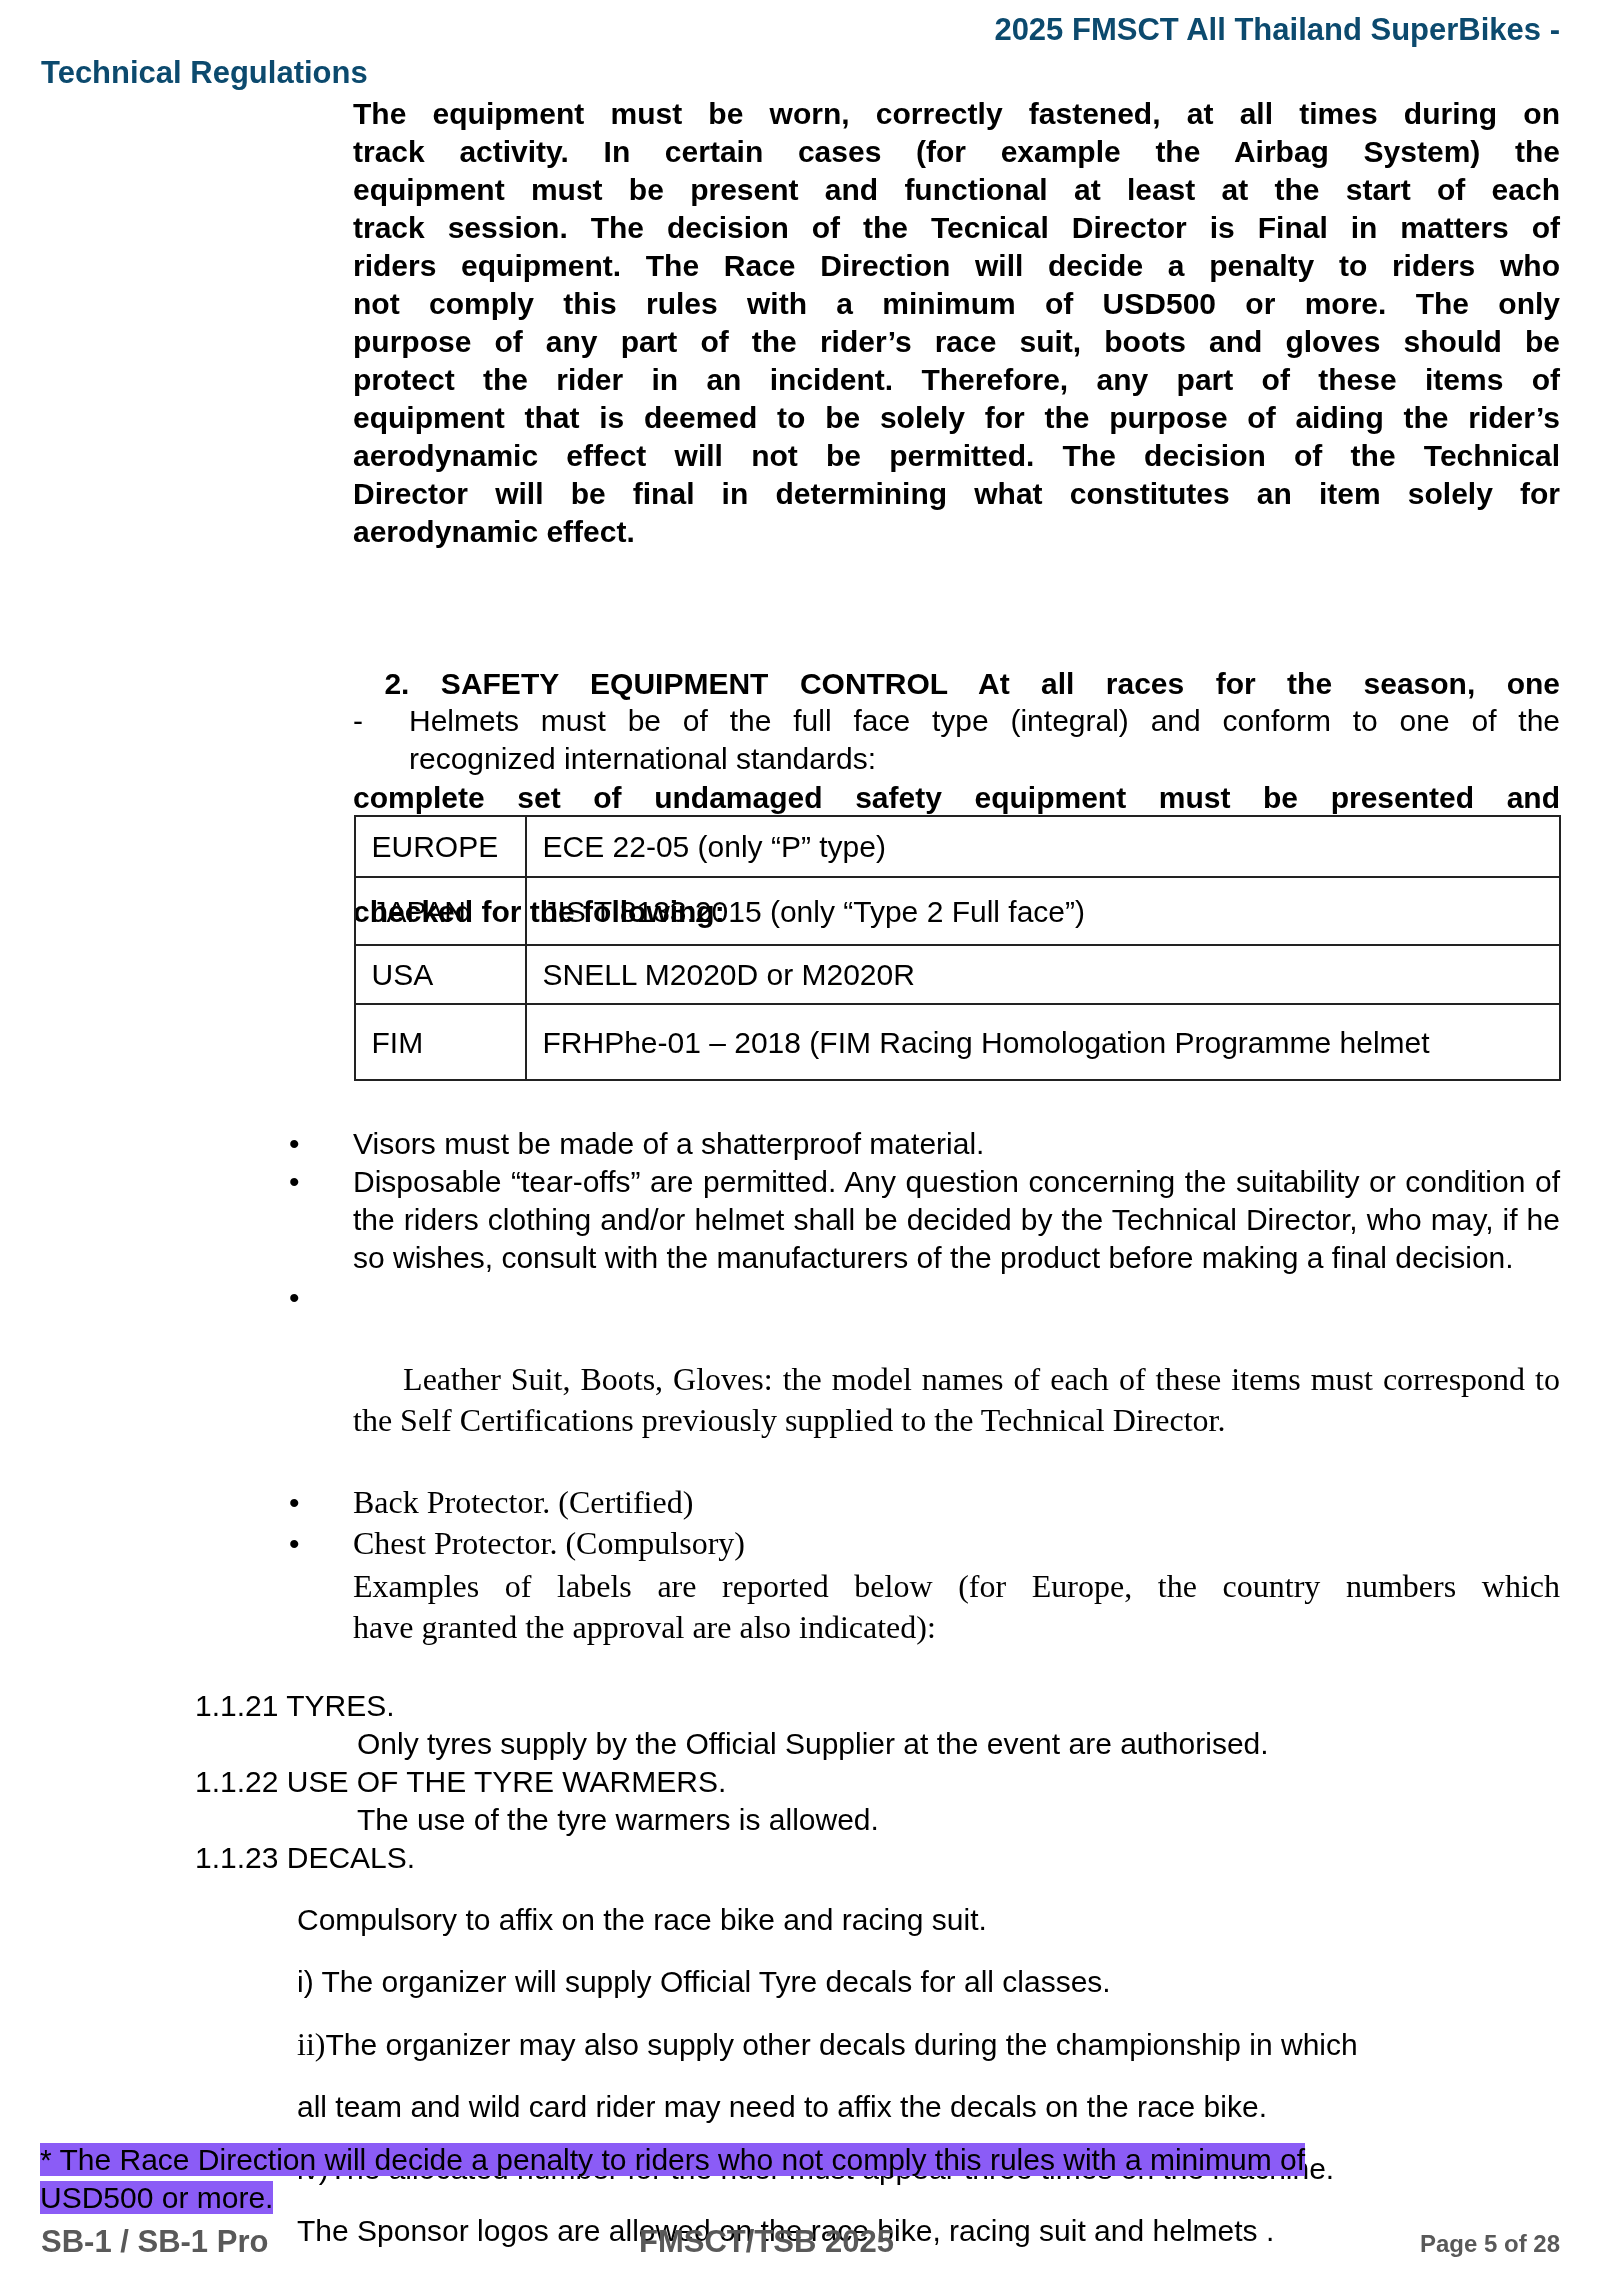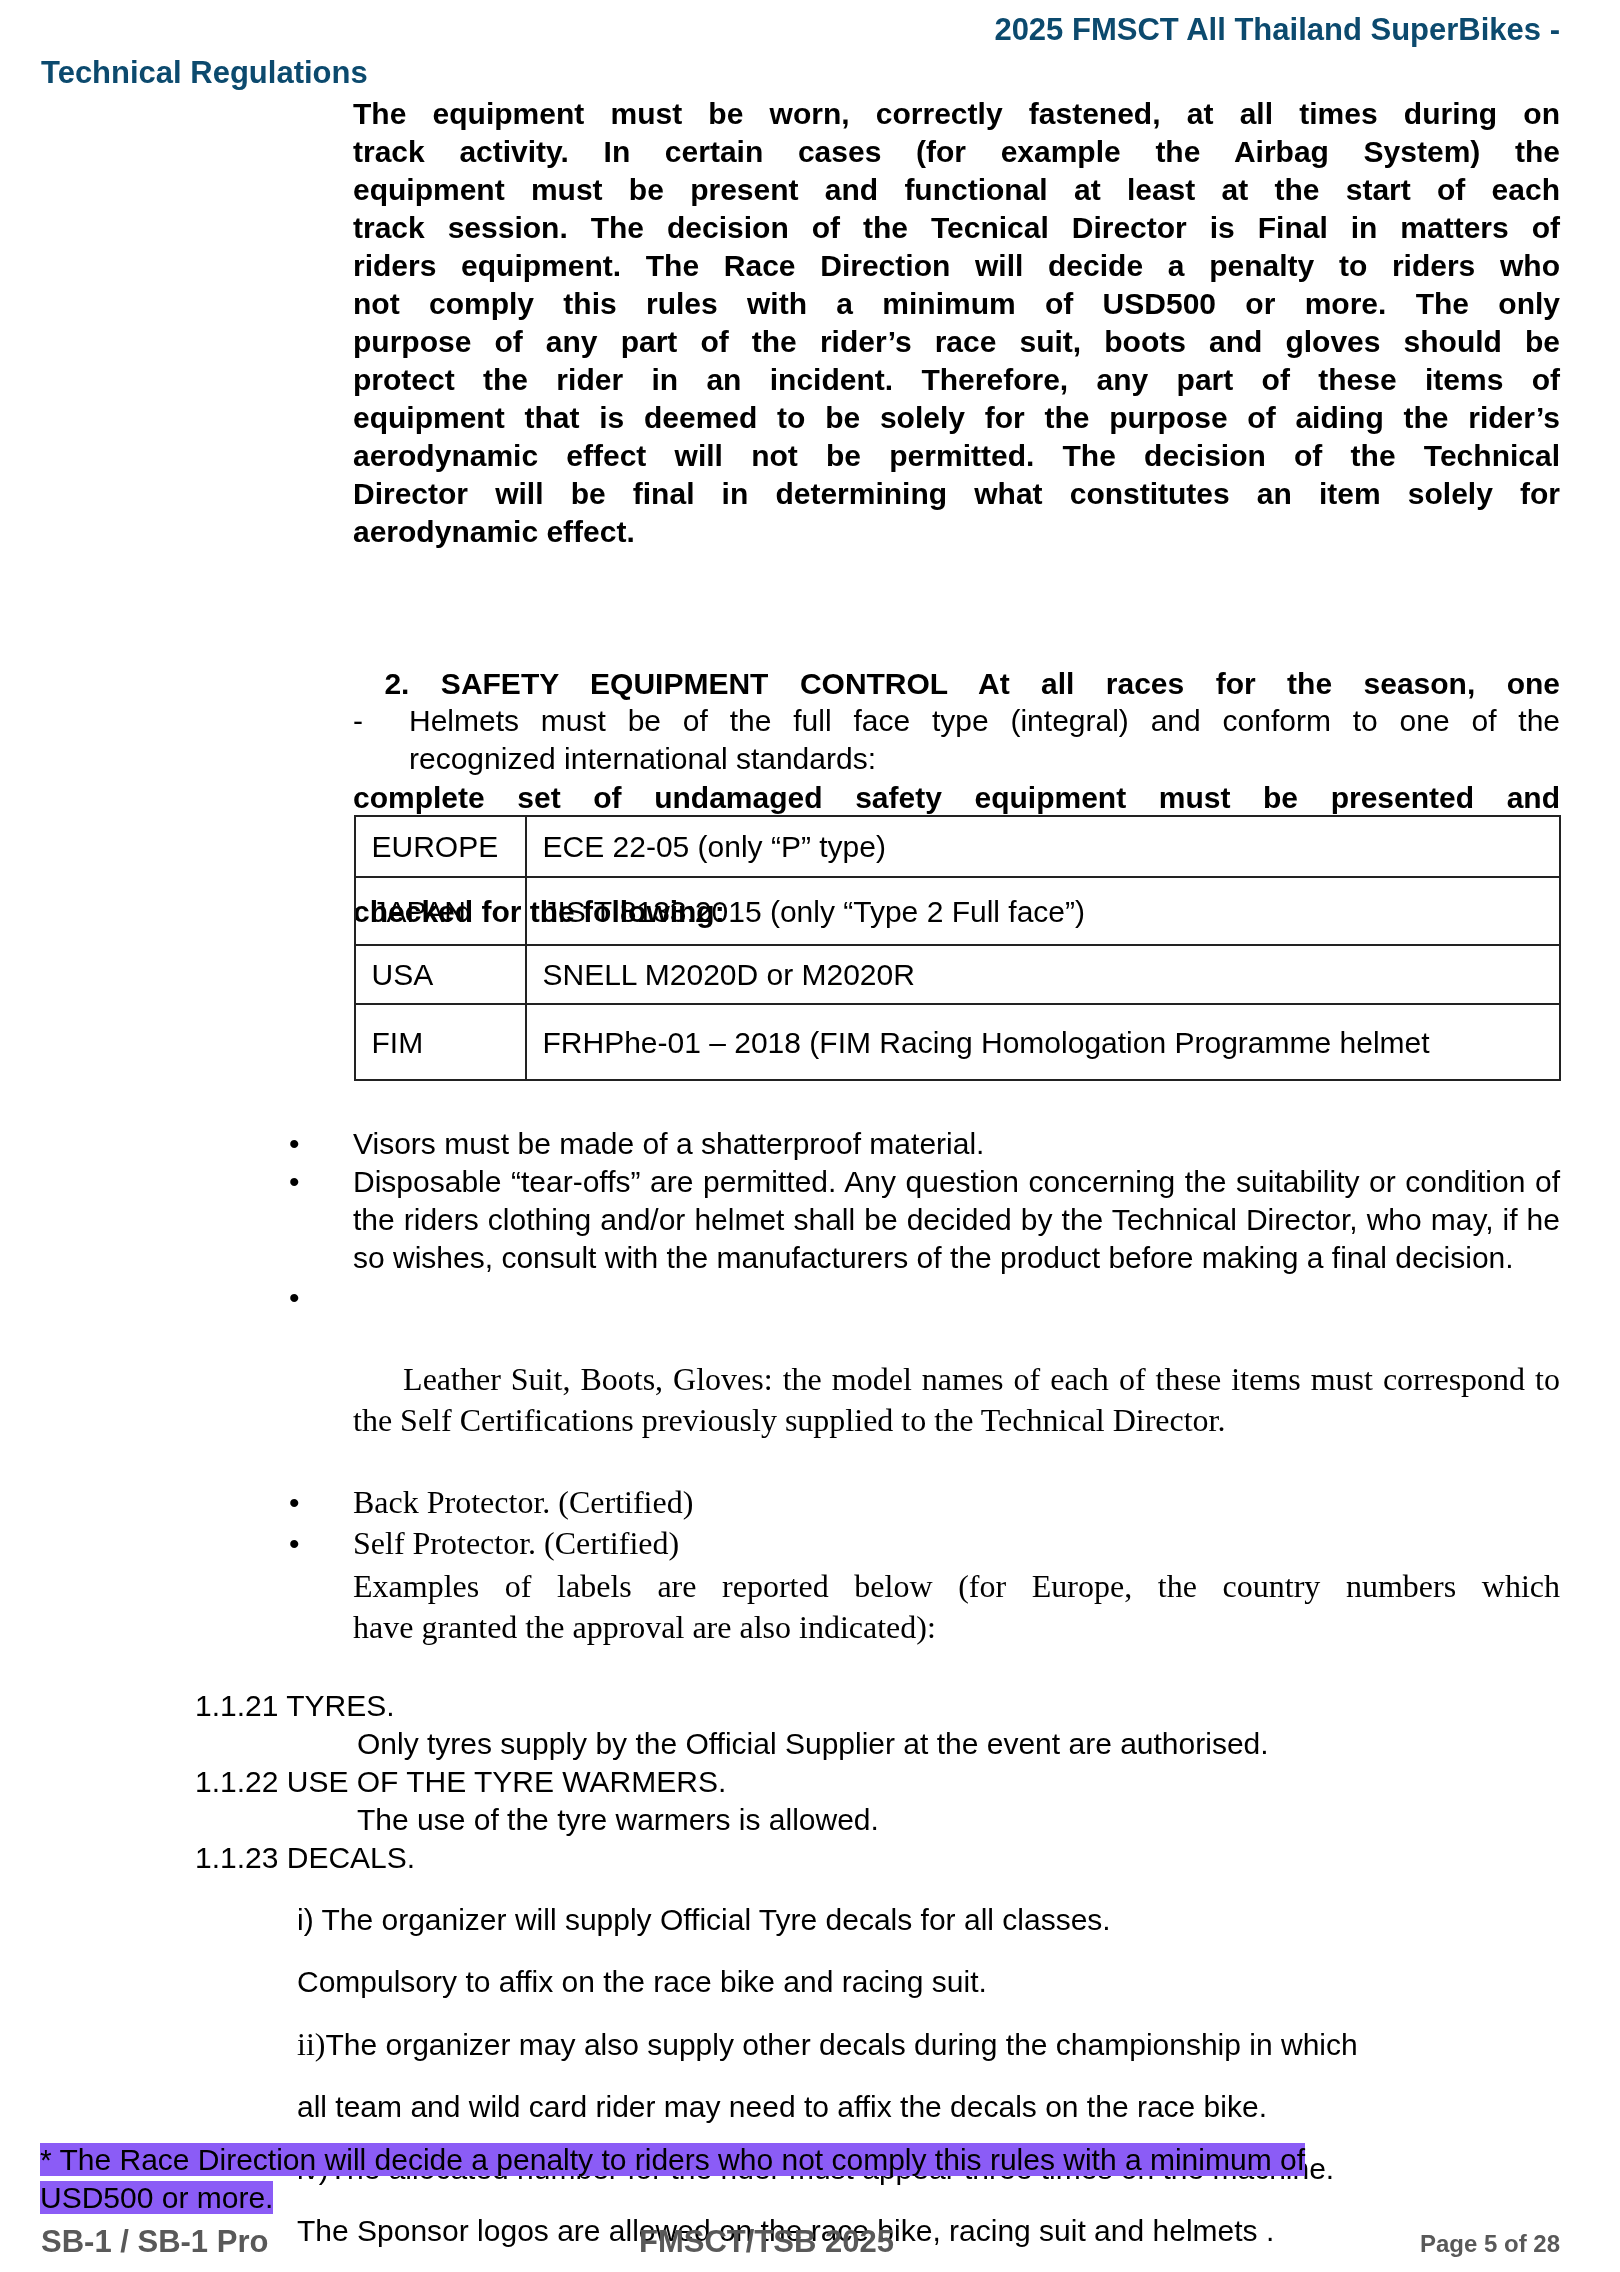--- a/index.html
+++ b/index.html
@@ -105,39 +105,39 @@
   <div class="bl-item serif justify" style="white-space:pre-wrap;">
     <span class="bl-dot" style="font-family:'Liberation Sans',sans-serif;">•</span>
     <span> Leather Suit, Boots, Gloves: the model names of each of these items must correspond to the Self Certifications previously supplied to the Technical Director.</span>
   </div>
   <div class="bl-item serif">
     <span class="bl-dot" style="font-family:'Liberation Sans',sans-serif;">•</span>
     <span>Back Protector. (Certified)</span>
   </div>
   <div class="bl-item serif">
     <span class="bl-dot" style="font-family:'Liberation Sans',sans-serif;">•</span>
-    <span>Self Protector. (Certified)</span>
+    <span>Chest Protector. (Compulsory)</span>
   </div>
 </div>
 
 <div class="abs serif" style="left:353px; top:1566px; width:1207px;">
   <span class="just-line">Examples of labels are reported below (for Europe, the country numbers which</span>
   <span class="last-line">have granted the approval are also indicated):</span>
 </div>
 
 <div class="abs section-head" style="top:1687px;">1.1.21 TYRES.</div>
 <div class="abs section-body" style="left:357px; top:1725px;">Only tyres supply by the Official Supplier at the event are authorised.</div>
 
 <div class="abs section-head" style="top:1763px;">1.1.22 USE OF THE TYRE WARMERS.</div>
 <div class="abs section-body" style="left:357px; top:1801px;">The use of the tyre warmers is allowed.</div>
 
 <div class="abs section-head" style="top:1839px;">1.1.23 DECALS.</div>
 <div class="abs" style="left:297px; top:1877px; white-space:pre;">
+  <div class="section-body"><span></span><span>Compulsory to affix on the race bike and racing suit.</span></div>
   <div class="section-body"><span> i)</span><span> The organizer will supply Official Tyre decals for all classes.</span></div>
-  <div class="section-body"><span></span><span>Compulsory to affix on the race bike and racing suit.</span></div>
   <div class="section-body"><span style="font-family:'Liberation Serif',serif; font-size:32px;"> ii)</span><span>The organizer may also supply other decals during the championship in which</span></div>
   <div class="section-body"><span></span><span> all team and wild card rider may need to affix the decals on the race bike.</span></div>
   <div class="section-body"><span> iv)</span><span>The allocated number for the rider must appear three times on the machine.</span></div>
   <div class="section-body"><span></span><span>The Sponsor logos are allowed on the race bike, racing suit and helmets .</span></div>
 </div>
 
 <div class="abs highlight-box">
   <div><span class="hl">* The Race Direction will decide a penalty to riders who not comply this rules with a minimum of</span></div>
   <div><span class="hl">USD500 or more.</span></div>
 </div>

